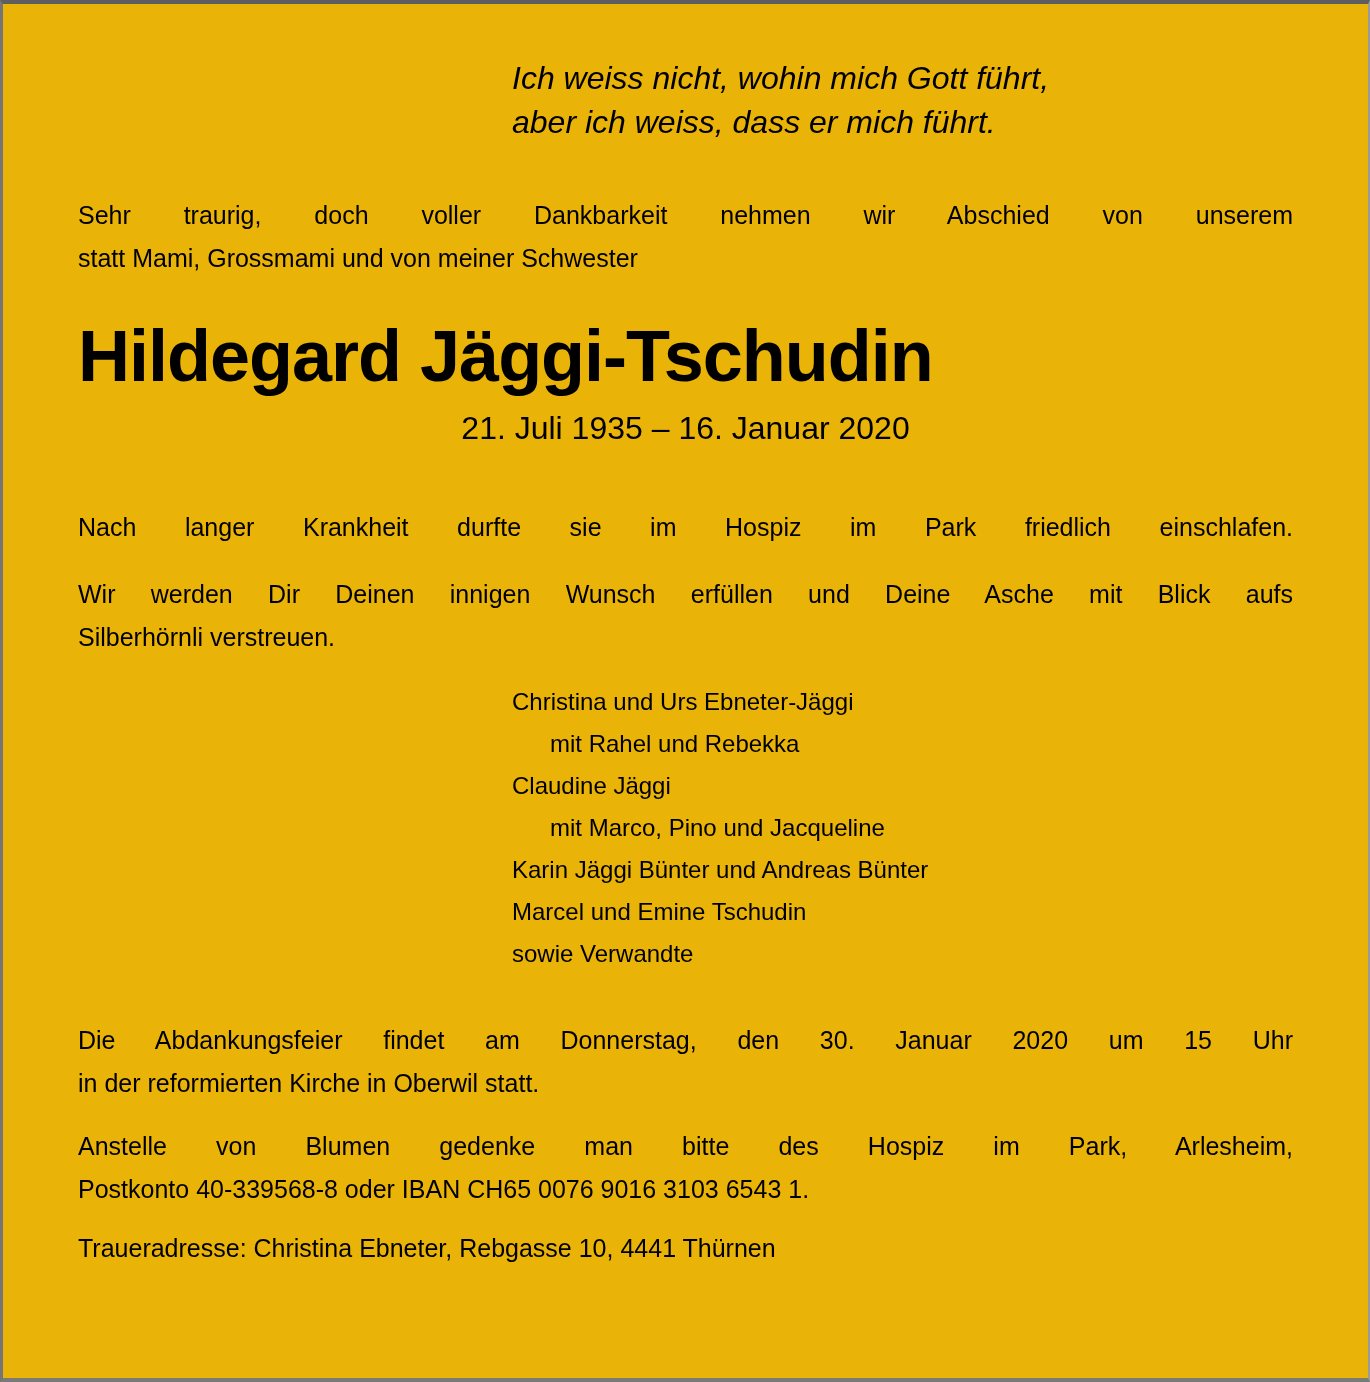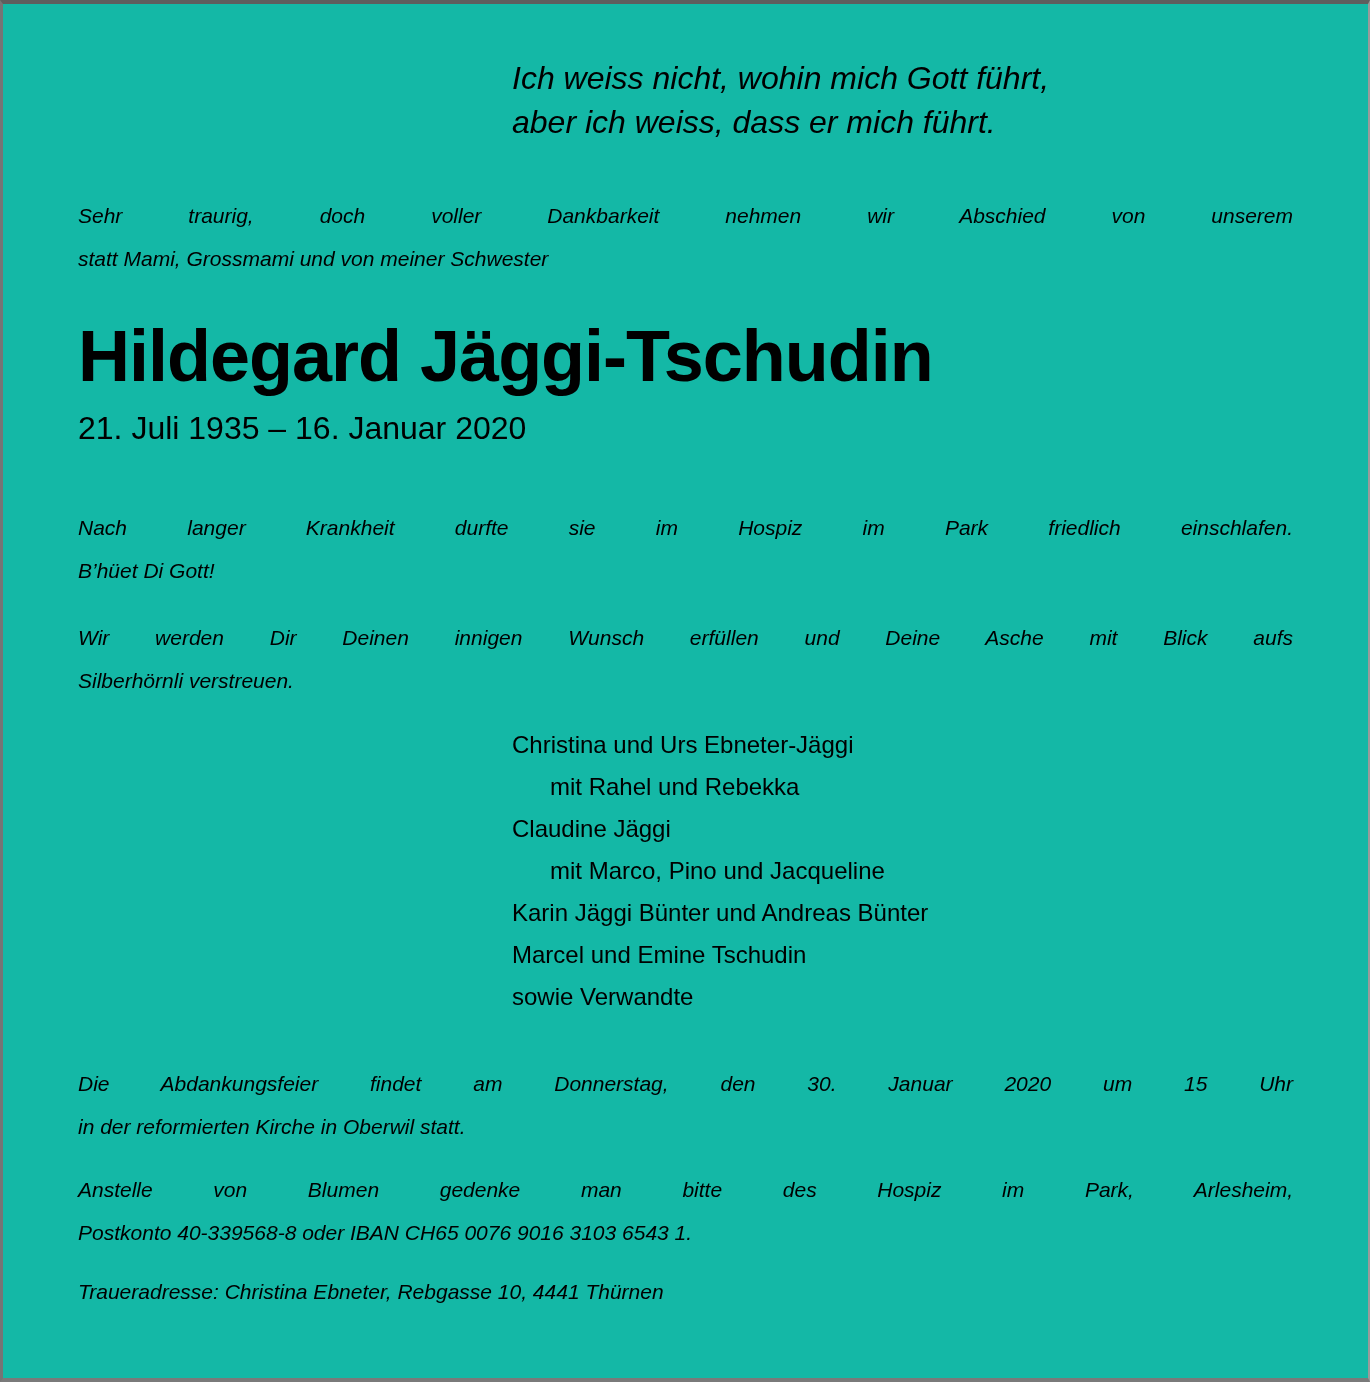--- a/index.html
+++ b/index.html
@@ -5,58 +5,58 @@
   html, body {
     margin: 0;
     padding: 0;
     background: #ffffff;
   }
   .page {
     position: relative;
     width: 1370px;
     height: 1382px;
     box-sizing: border-box;
-    background: #14b8a6;
+    background: #eab308;
     border-top: 4px solid #5e5e5e;
     border-left: 3px solid #757575;
     border-right: 2px solid #9a9a9a;
     border-bottom: 4px solid #7a7a7a;
     padding: 0 75px;
     overflow: hidden;
     font-family: "Liberation Sans", "DejaVu Sans", sans-serif;
     color: #000000;
   }
   .quote {
     margin-top: 52px;
     margin-left: 434px;
     font-style: italic;
     font-size: 32px;
     line-height: 44px;
   }
   .para {
-    font-size: 21px;
+    font-size: 25px;
     line-height: 43px;
-    font-style: italic;
   }
   .p-intro    { margin-top: 50px; }
   .p-passing  { margin-top: 56px; }
   .p-wish     { margin-top: 24px; }
   .p-service  { margin-top: 44px; }
   .p-donation { margin-top: 20px; }
   .p-address  { margin-top: 16px; }
   .title {
     margin-top: 34px;
     text-align: left;
     font-size: 72px;
     font-weight: bold;
     line-height: 84px;
     letter-spacing: -1px;
   }
   .dates {
     margin-top: 9px;
+    text-align: center;
     font-size: 32px;
     line-height: 43px;
   }
   .family {
     margin-top: 22px;
     margin-left: 434px;
     font-size: 24px;
     line-height: 42px;
   }
   .just {
@@ -81,21 +81,20 @@
       <div class="line just">Sehr traurig, doch voller Dankbarkeit nehmen wir Abschied von unserem</div>
       <div class="line">statt Mami, Grossmami und von meiner Schwester</div>
     </div>
 
   <div class="title">Hildegard Jäggi-Tschudin</div>
 
   <div class="dates">21. Juli 1935 – 16. Januar 2020</div>
 
   <div class="para p-passing">
       <div class="line just">Nach langer Krankheit durfte sie im Hospiz im Park friedlich einschlafen.</div>
-      <div class="line">B’hüet Di Gott!</div>
     </div>
 
   <div class="para p-wish">
       <div class="line just">Wir werden Dir Deinen innigen Wunsch erfüllen und Deine Asche mit Blick aufs</div>
       <div class="line">Silberhörnli verstreuen.</div>
     </div>
 
   <div class="family">
       <div class="line">Christina und Urs Ebneter-Jäggi</div>
       <div class="line indent">mit Rahel und Rebekka</div>

